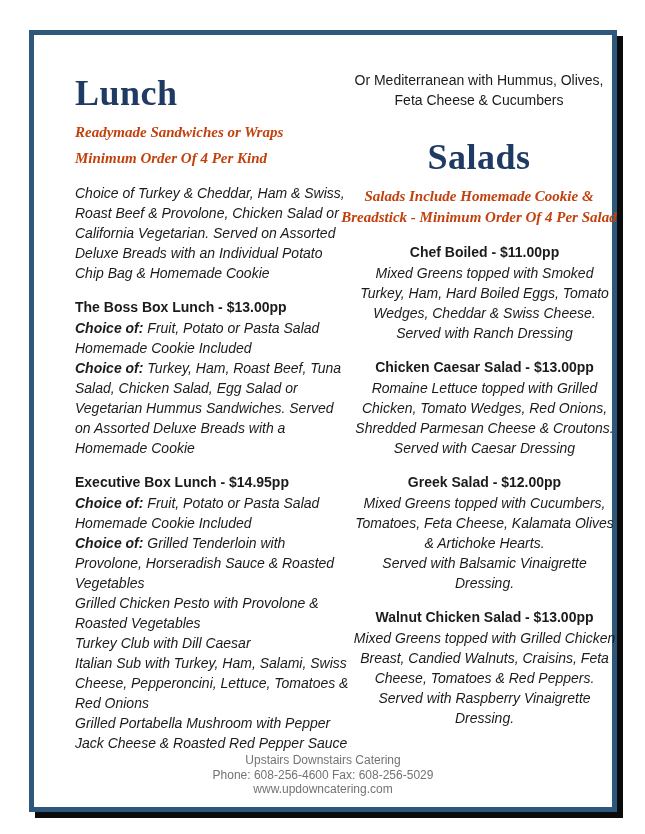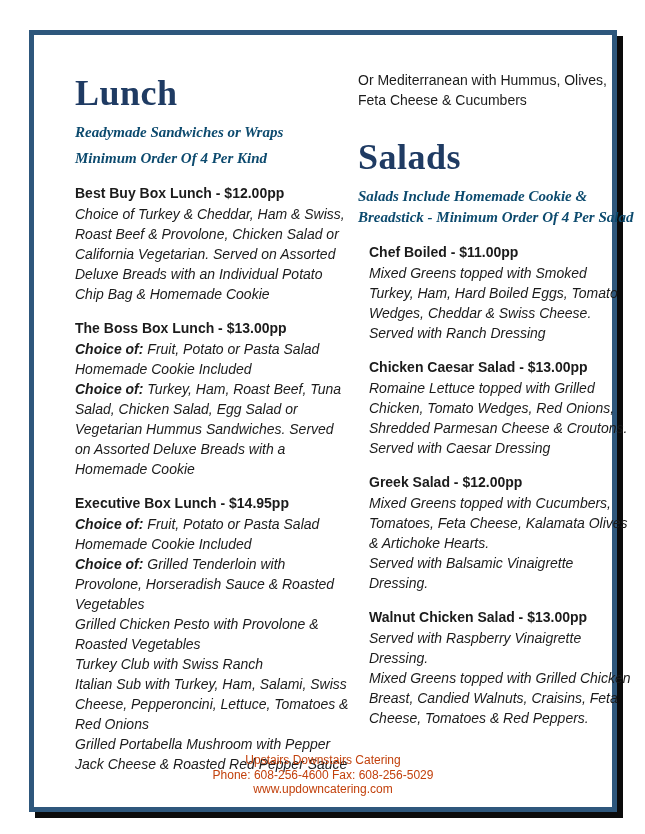--- a/index.html
+++ b/index.html
@@ -13,57 +13,56 @@
     font-family:"Liberation Sans",sans-serif;color:var(--text-color);
   }
   .page{position:absolute;left:0;top:0;width:528px;height:834px;background:#fff;}
   .frame{
     position:absolute;left:29px;top:30px;width:588px;height:782px;
     box-sizing:border-box;border:5px solid var(--border-color);
     box-shadow:6px 6px 0 #0b0b0b;background:#fff;
   }
   .col{position:absolute;}
   .col-left{left:75px;top:74px;width:274px;}
-  .col-right{left:358px;top:70px;width:276px;}
+  .col-right{left:341px;top:70px;width:276px;text-align:center;}
   .heading{
     font-family:"Liberation Serif",serif;font-weight:600;
     font-size:36px;line-height:38px;margin:0 0 10px 0;
     color:var(--heading-color);letter-spacing:0.5px;
   }
   .salads-heading{margin-top:28px;}
   .subtitle{
     font-family:"Liberation Serif",serif;font-style:italic;font-weight:bold;
-    font-size:15px;line-height:21px;margin:0;color:#0c4a6e;
+    font-size:15px;line-height:21px;margin:0;color:#c2410c;
   }
   .col-left .subtitle{margin-bottom:5px;}
   .para{margin:0;font-size:14px;line-height:20px;}
   .continuation{margin-bottom:0;}
   .menu-item{margin-top:14px;}
   .item-title{margin:0 0 1px 0;font-size:14px;line-height:20px;font-weight:bold;}
   .item-body p{margin:0;font-style:italic;}
   .b{font-weight:bold;}
   .salad-items{padding-left:11px;}
   .footer{
     position:absolute;left:34px;top:753px;width:578px;text-align:center;
-    font-size:12px;line-height:14.5px;color:#c2410c;
+    font-size:12px;line-height:14.5px;color:#737373;
   }
 </style>
 </head>
 <body>
 
 <div class="page">
   <div class="frame"></div>
 
   <div class="col col-left">
     <h1 class="heading">Lunch</h1>
     <p class="subtitle">Readymade Sandwiches or Wraps</p>
     <p class="subtitle">Minimum Order Of 4 Per Kind</p>
     <div class="items">
   <div class="menu-item">
-    <p class="item-title">Best Buy Box Lunch - $12.00pp</p>
     <div class="item-body">
             <p class="para"><span>Choice of Turkey &amp; Cheddar, Ham &amp; Swiss, Roast Beef &amp; Provolone, Chicken Salad or California Vegetarian. Served on Assorted Deluxe Breads with an Individual Potato Chip Bag &amp; Homemade Cookie</span></p>
           </div>
   </div>
 
   <div class="menu-item">
     <p class="item-title">The Boss Box Lunch - $13.00pp</p>
     <div class="item-body">
             <p class="para"><span class="b">Choice of:</span><span> Fruit, Potato or Pasta Salad</span></p>
             <p class="para"><span>Homemade Cookie Included</span></p>
@@ -71,21 +70,21 @@
           </div>
   </div>
 
   <div class="menu-item">
     <p class="item-title">Executive Box Lunch - $14.95pp</p>
     <div class="item-body">
             <p class="para"><span class="b">Choice of:</span><span> Fruit, Potato or Pasta Salad</span></p>
             <p class="para"><span>Homemade Cookie Included</span></p>
             <p class="para"><span class="b">Choice of:</span><span> Grilled Tenderloin with Provolone, Horseradish Sauce &amp; Roasted Vegetables</span></p>
             <p class="para"><span>Grilled Chicken Pesto with Provolone &amp; Roasted Vegetables</span></p>
-            <p class="para"><span>Turkey Club with Swiss Ranch</span></p>
+            <p class="para"><span>Turkey Club with Dill Caesar</span></p>
             <p class="para"><span>Italian Sub with Turkey, Ham, Salami, Swiss Cheese, Pepperoncini, Lettuce, Tomatoes &amp; Red Onions</span></p>
             <p class="para"><span>Grilled Portabella Mushroom with Pepper Jack Cheese &amp; Roasted Red Pepper Sauce</span></p>
           </div>
   </div>
 </div>
   </div>
 
   <div class="col col-right">
     <p class="para continuation">Or Mediterranean with Hummus, Olives, Feta Cheese &amp; Cucumbers</p>
     <h1 class="heading salads-heading">Salads</h1>
@@ -112,22 +111,22 @@
     <p class="item-title">Greek Salad - $12.00pp</p>
     <div class="item-body">
             <p class="para"><span>Mixed Greens topped with Cucumbers, Tomatoes, Feta Cheese, Kalamata Olives &amp; Artichoke Hearts.</span></p>
             <p class="para"><span>Served with Balsamic Vinaigrette Dressing.</span></p>
           </div>
   </div>
 
   <div class="menu-item">
     <p class="item-title">Walnut Chicken Salad - $13.00pp</p>
     <div class="item-body">
+            <p class="para"><span>Mixed Greens topped with Grilled Chicken Breast, Candied Walnuts, Craisins, Feta Cheese, Tomatoes &amp; Red Peppers.</span></p>
             <p class="para"><span>Served with Raspberry Vinaigrette Dressing.</span></p>
-            <p class="para"><span>Mixed Greens topped with Grilled Chicken Breast, Candied Walnuts, Craisins, Feta Cheese, Tomatoes &amp; Red Peppers.</span></p>
           </div>
   </div>
 </div>
   </div>
 
   <div class="footer">
     <div>Upstairs Downstairs Catering</div>
     <div>Phone: 608-256-4600 Fax: 608-256-5029</div>
     <div>www.updowncatering.com</div>
   </div>

